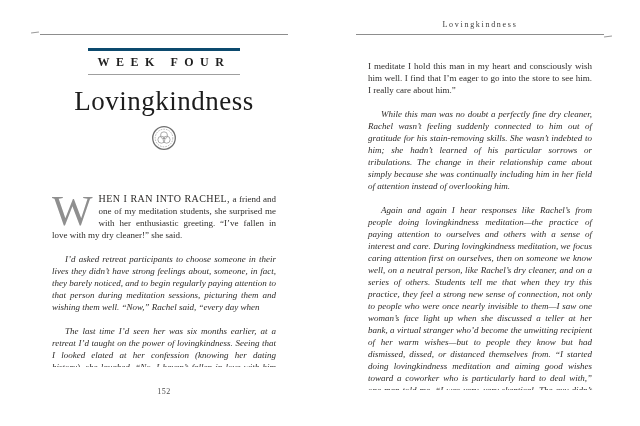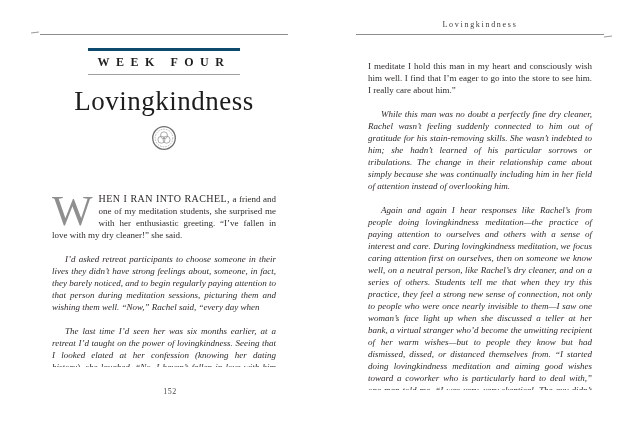--- a/index.html
+++ b/index.html
@@ -47,21 +47,21 @@
   }
   .lead-in { font-size:10px; letter-spacing:0.4px; }
 
   .running-head {
     margin-top:20px; text-align:center; font-size:8px; letter-spacing:1.7px;
     color:#3a3a3a; line-height:10px;
   }
   .rp-rule { margin-top:4px; }
 
   .folio {
-    position:absolute; top:387px; left:6px; width:100%; text-align:center;
+    position:absolute; top:387px; left:0; width:100%; text-align:center;
     font-size:8px; letter-spacing:0.5px; color:#4a4a4a;
   }
 </style>
 </head>
 <body>
 
 <div class="spread">
 
   <div class="page page-left">
 

